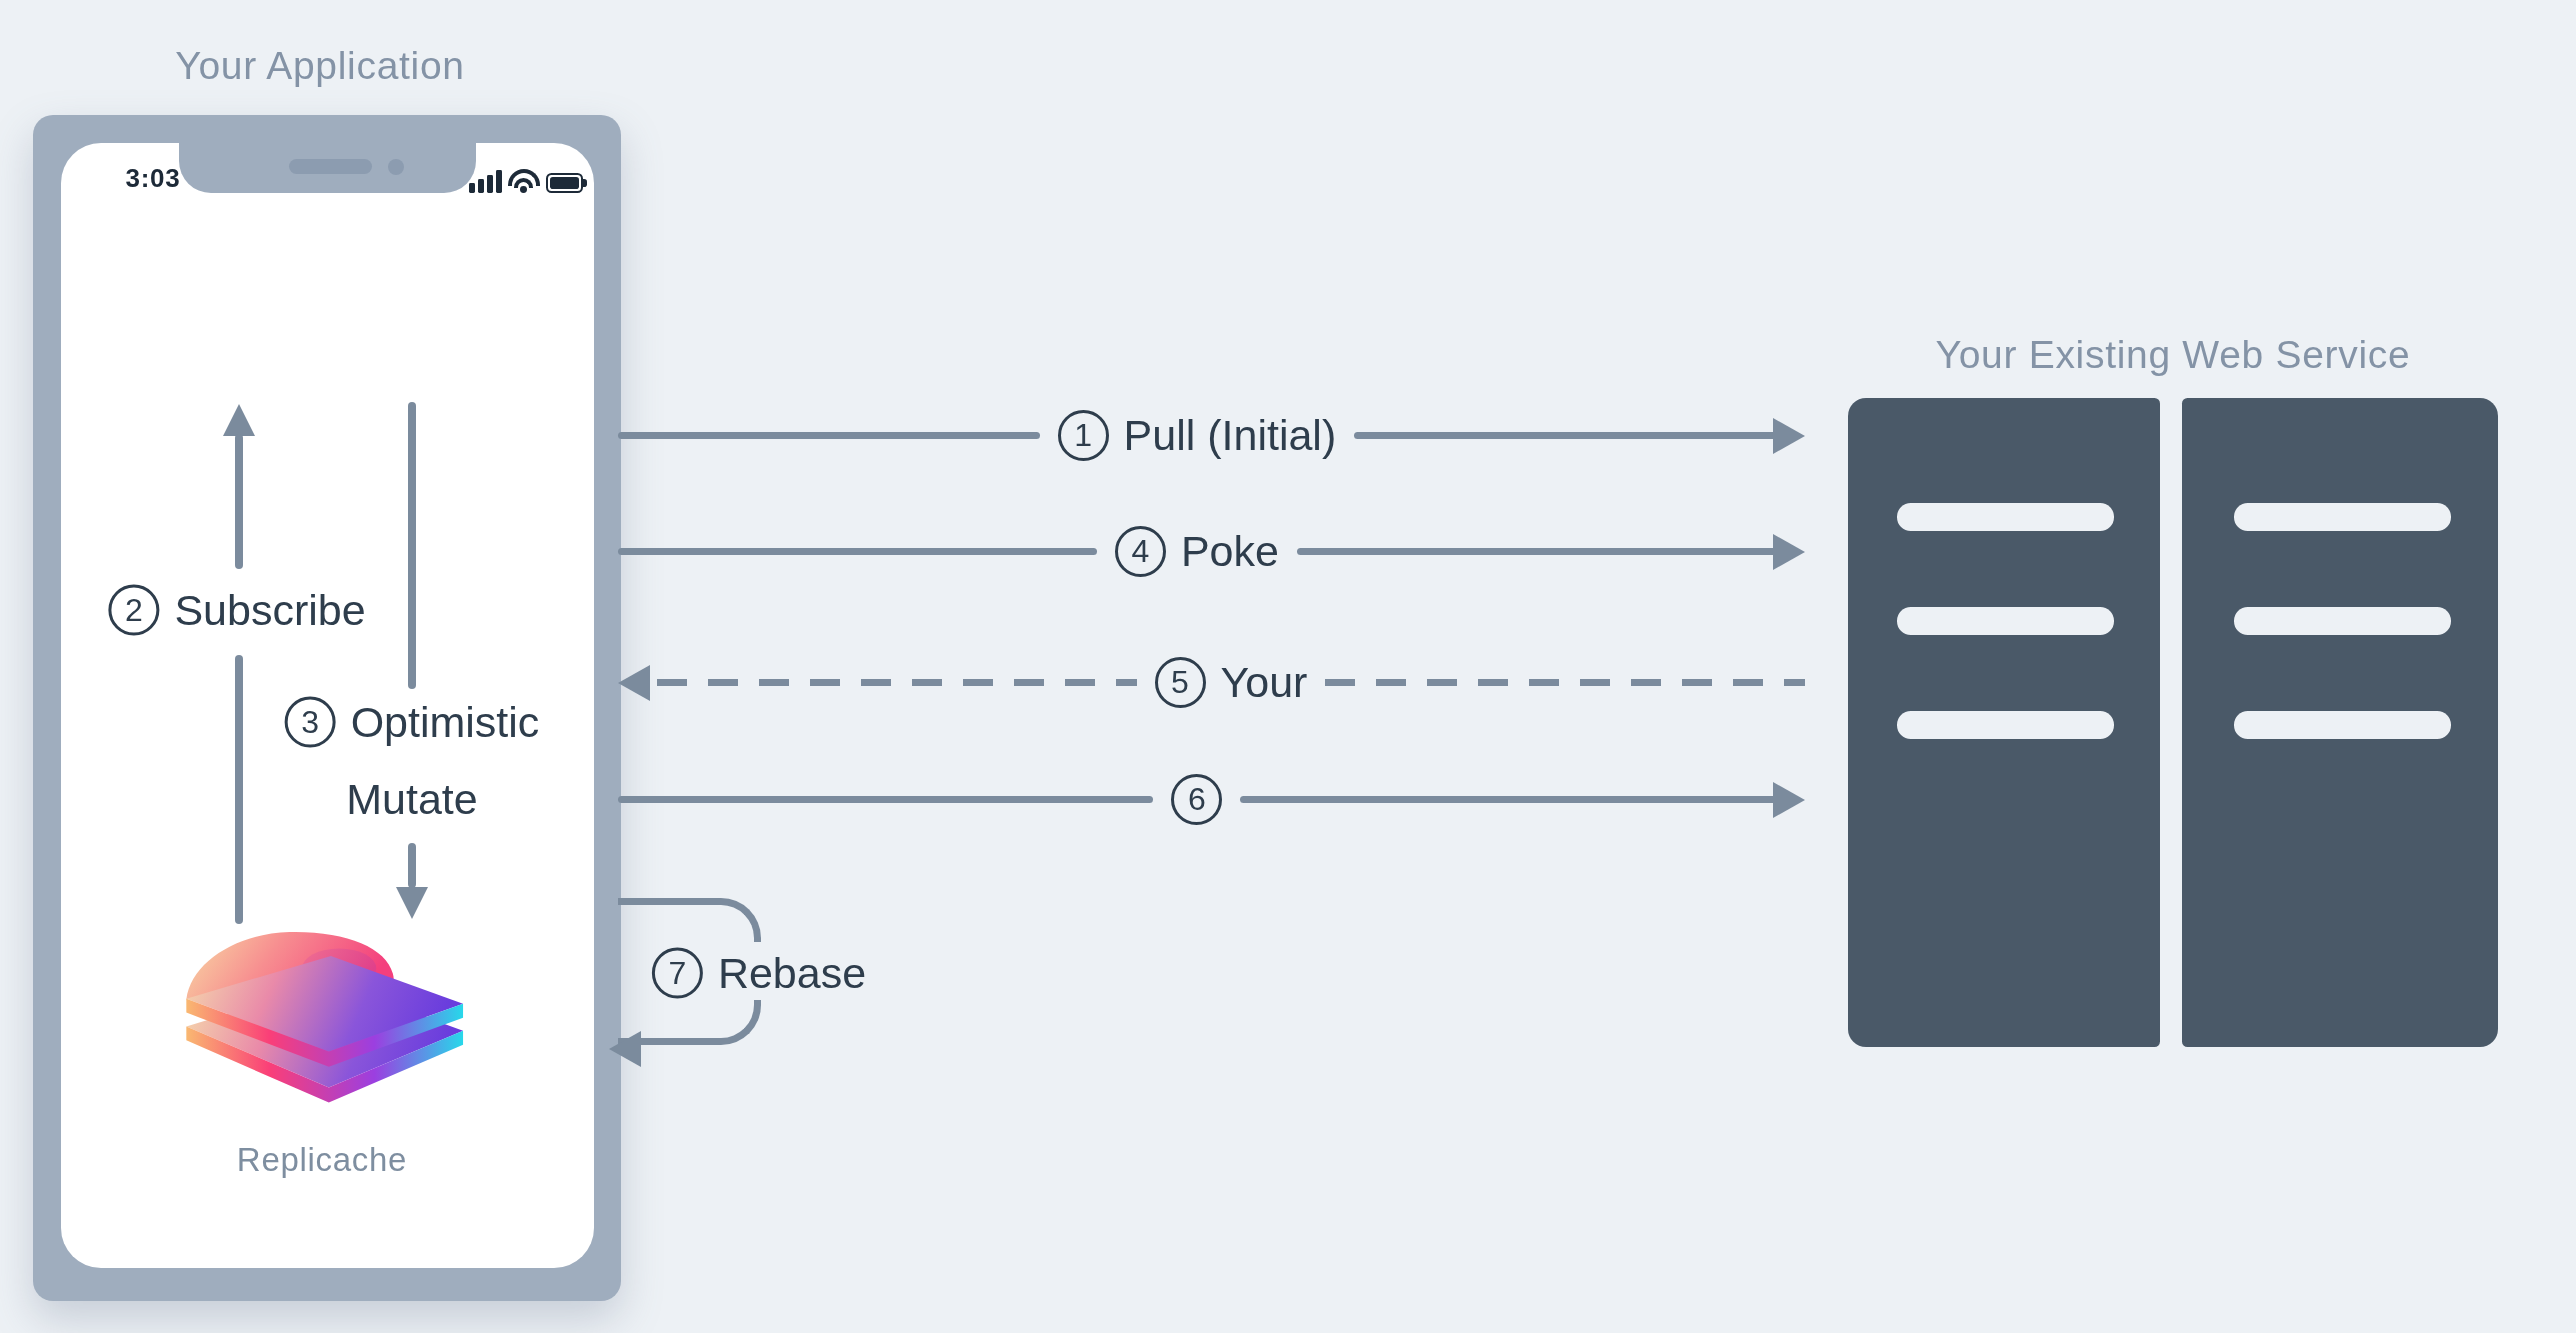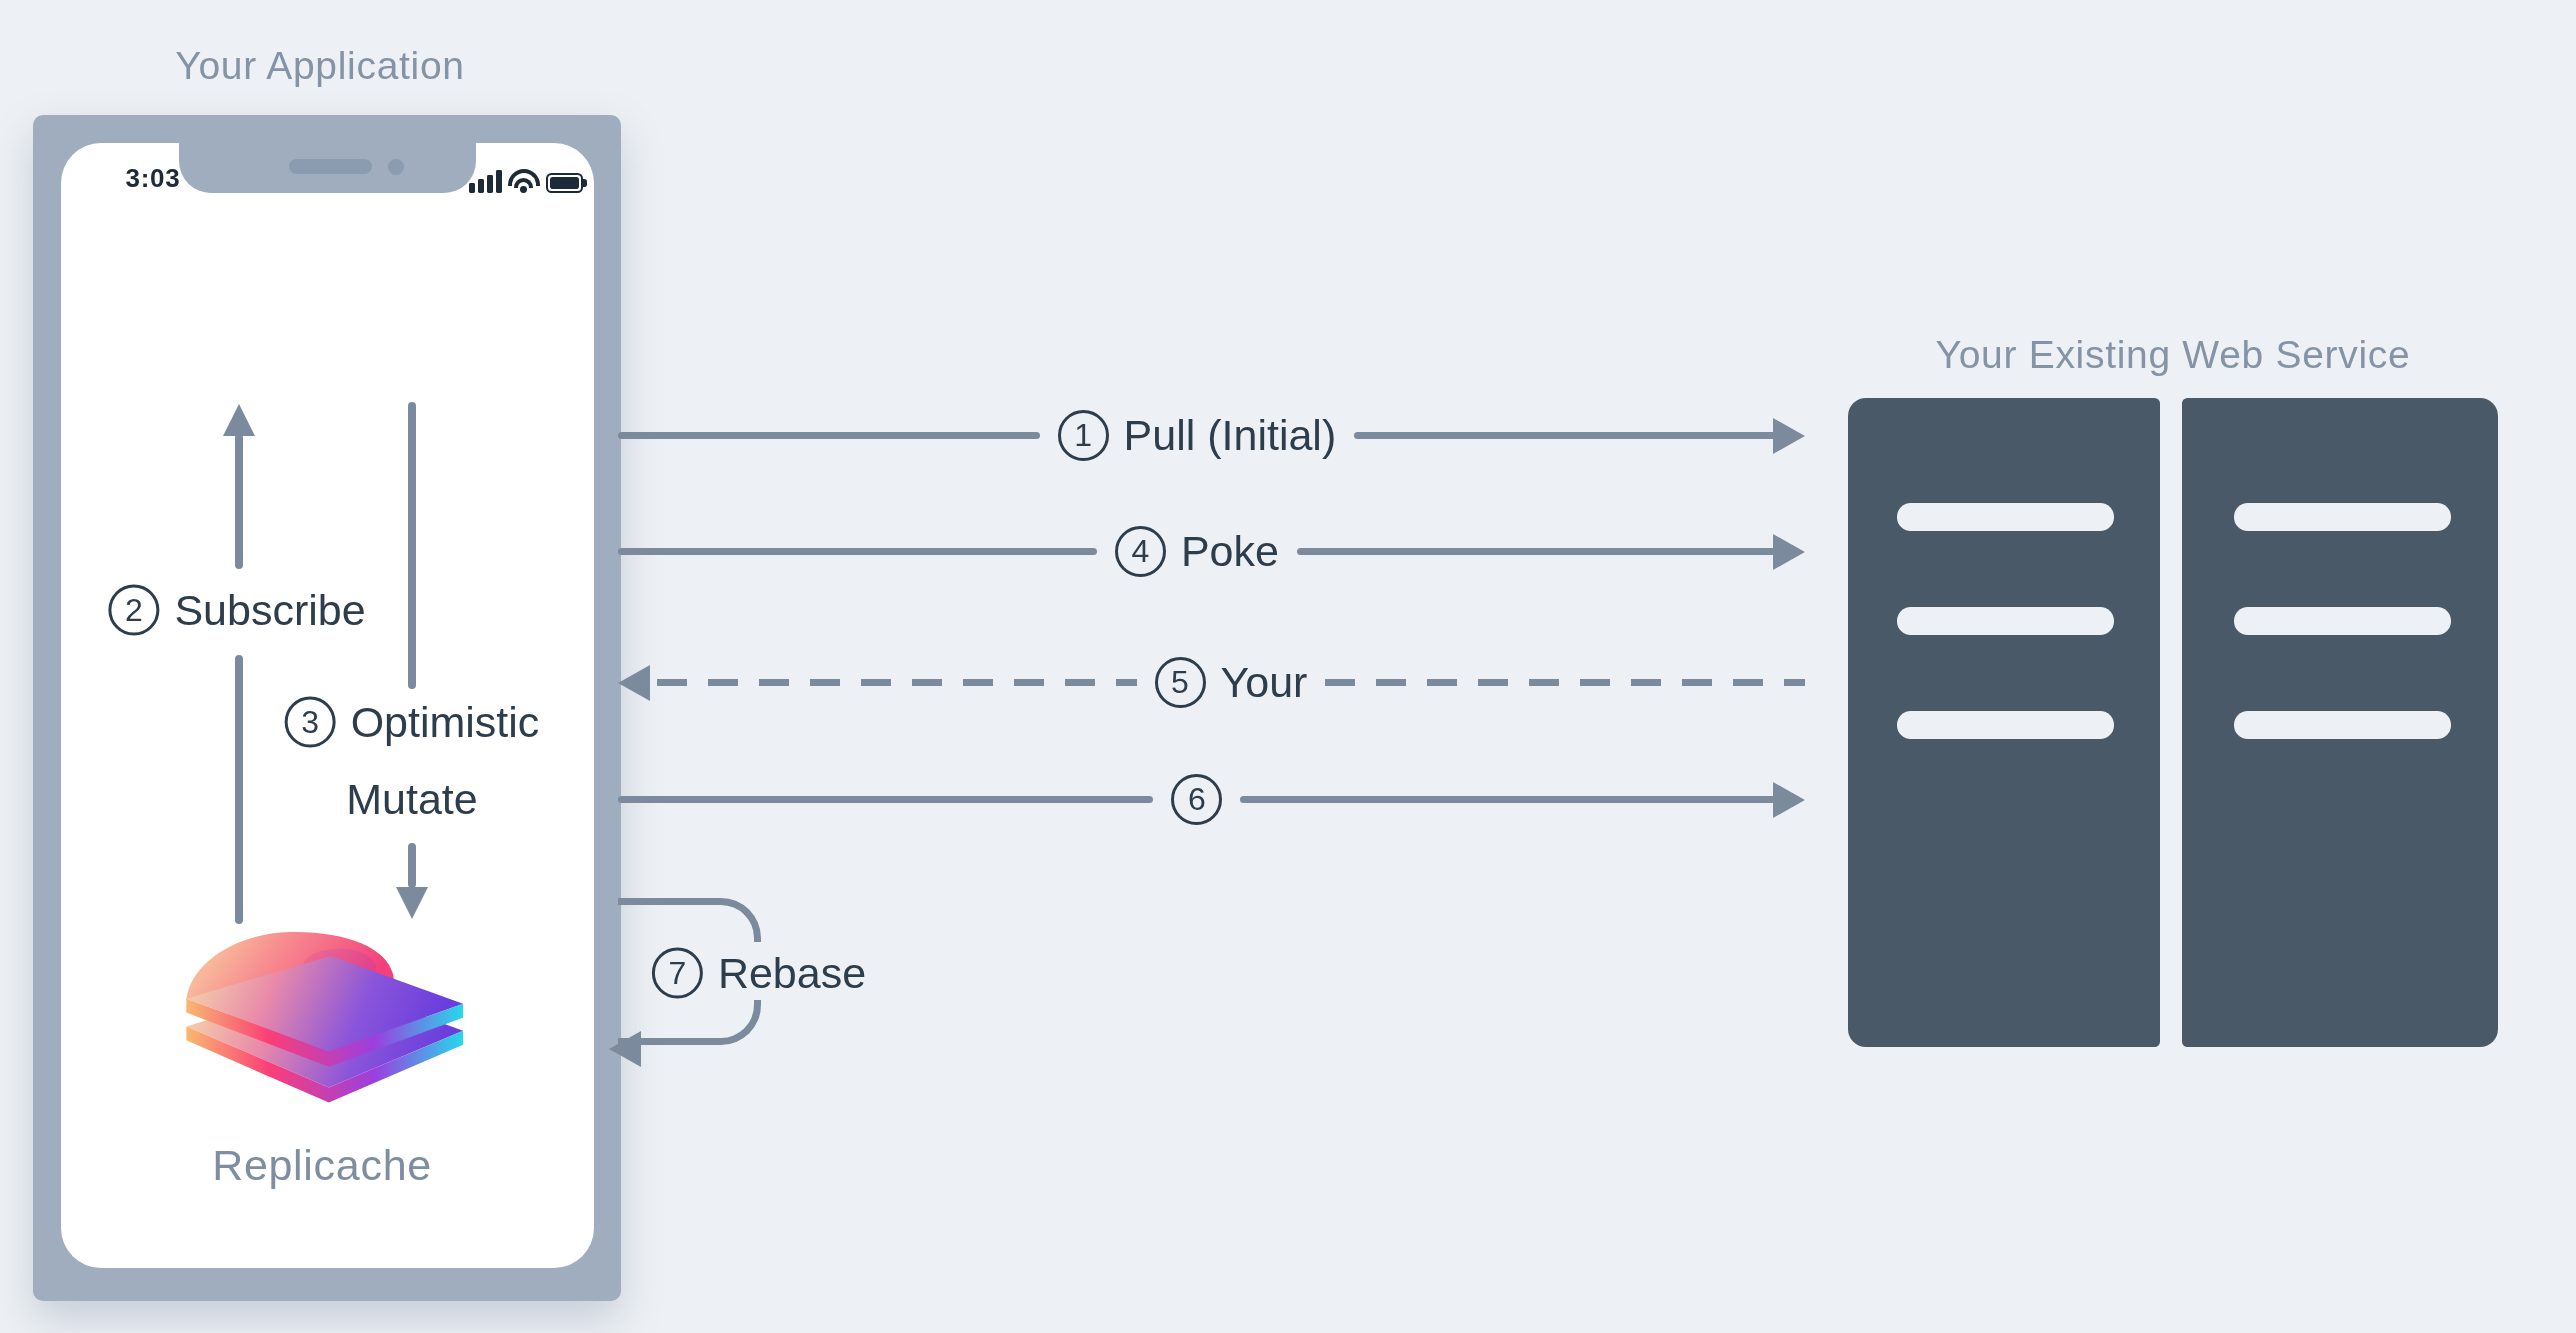--- a/index.html
+++ b/index.html
@@ -17,21 +17,21 @@
   .canvas{
     position:relative;width:2576px;height:1334px;background:var(--bg);
     overflow:hidden;font-family:"Liberation Sans","DejaVu Sans",sans-serif;
   }
   .sec-title{position:absolute;transform:translateX(-50%);font-size:39px;font-weight:500;
     color:var(--muted);white-space:nowrap;letter-spacing:0.7px;}
   .stray{position:absolute;left:103px;top:130px;width:25.5px;height:5.5px;border-radius:2.8px;background:#8e9dae;}
 
   
   .phone{position:absolute;left:33px;top:115px;width:588px;height:1186px;background:var(--frame);
-    border-radius:10px;box-shadow:0 18px 41px rgba(100,116,139,.28);}
+    border-radius:20px;box-shadow:0 18px 41px rgba(100,116,139,.28);}
   .screen{position:absolute;left:27.6px;top:27.6px;width:533px;height:1125px;background:#ffffff;border-radius:40px;}
   .notch{position:absolute;left:118px;top:0;width:297px;height:50px;background:var(--frame);
     border-radius:0 0 32px 32px;}
   .speaker{position:absolute;left:110px;top:16.5px;width:83px;height:15px;border-radius:7.6px;background:#8c9cb0;}
   .camera{position:absolute;left:209px;top:16px;width:16.5px;height:16.5px;border-radius:50%;background:#8c9cb0;}
   .time{position:absolute;left:65px;top:20.7px;font-size:26px;font-weight:700;color:var(--status);letter-spacing:0.7px;}
   .status-icons{position:absolute;left:408px;top:25px;display:flex;align-items:flex-end;gap:6.2px;height:25px;}
   .signal-bars{display:flex;align-items:flex-end;gap:2.8px;}
   .signal-bars span{width:6.2px;background:var(--status);border-radius:1.4px;}
   .b1{height:9.6px}.b2{height:13.8px}.b3{height:18px}.b4{height:23px}
@@ -50,21 +50,21 @@
     font-size:32px;font-weight:500;color:var(--dark);letter-spacing:0.3px;}
   .vseg{position:absolute;width:7.6px;border-radius:4.1px;background:var(--line);}
   .tri{position:absolute;width:0;height:0;}
   .tri-up{border-left:16px solid transparent;border-right:16px solid transparent;border-bottom:32px solid var(--line);}
   .tri-down{border-left:16px solid transparent;border-right:16px solid transparent;border-top:32px solid var(--line);}
   .inline-label{position:absolute;transform:translate(-50%,-50%);display:flex;align-items:center;gap:15px;
     font-size:43px;font-weight:500;color:var(--dark);white-space:nowrap;}
   .num{width:51px;height:51px;border:3.4px solid currentColor;border-radius:50%;box-sizing:border-box;
     display:flex;align-items:center;justify-content:center;font-size:32px;font-weight:500;flex:0 0 auto;}
   .logo-label{position:absolute;left:322px;top:1141px;transform:translateX(-50%);
-    font-size:43px;font-weight:500;color:var(--logolabel);letter-spacing:0.7px;}
+    font-size:33px;font-weight:500;color:var(--logolabel);letter-spacing:0.7px;}
   .logo{position:absolute;left:176px;top:927px;width:296px;height:214px;}
 
   
   .flow{position:absolute;left:618px;width:1187px;height:83px;display:flex;align-items:center;}
   .seg{flex:1;height:7.6px;background:var(--line);border-radius:4.1px;}
   .flow.dashed .seg{background:repeating-linear-gradient(90deg,var(--line) 0 30px,transparent 30px 51px);border-radius:0;}
   .flow-label{display:flex;align-items:center;gap:15px;margin:0 18px;font-size:43px;font-weight:500;
     color:var(--dark);white-space:nowrap;}
   .ah-right{width:0;height:0;border-top:18.6px solid transparent;border-bottom:18.6px solid transparent;
     border-left:32px solid var(--line);margin-left:-2.8px;flex:0 0 auto;}

